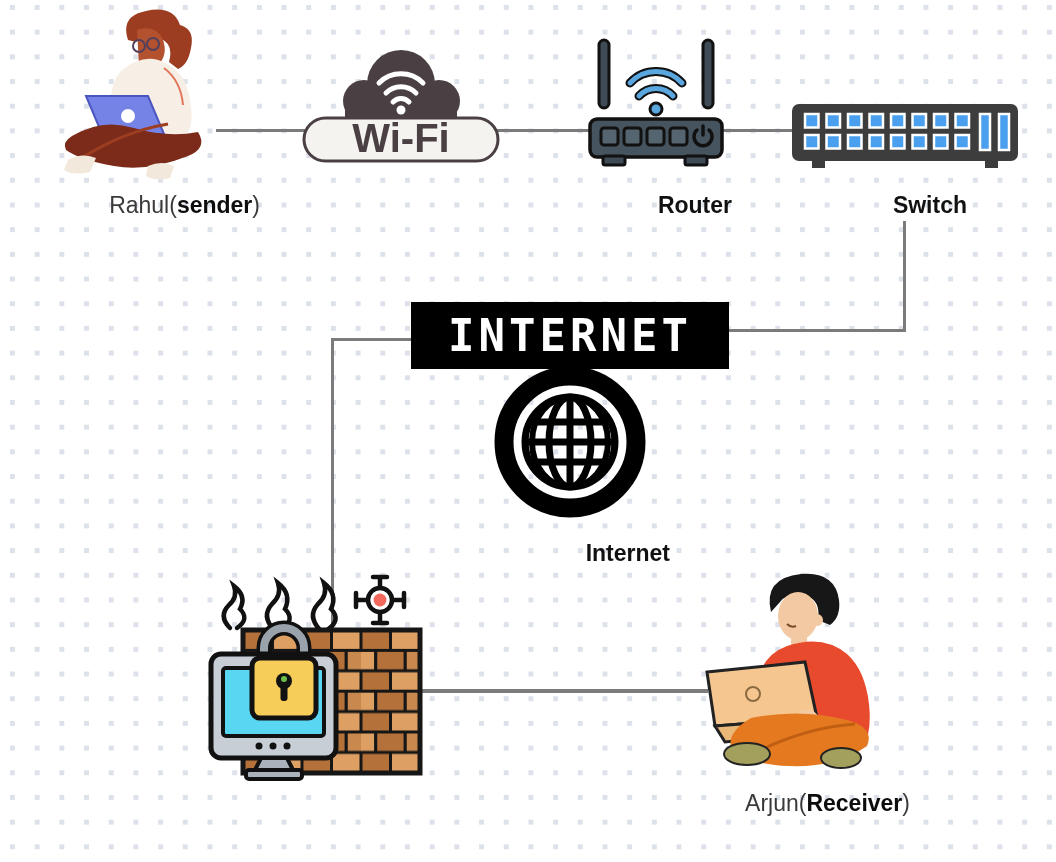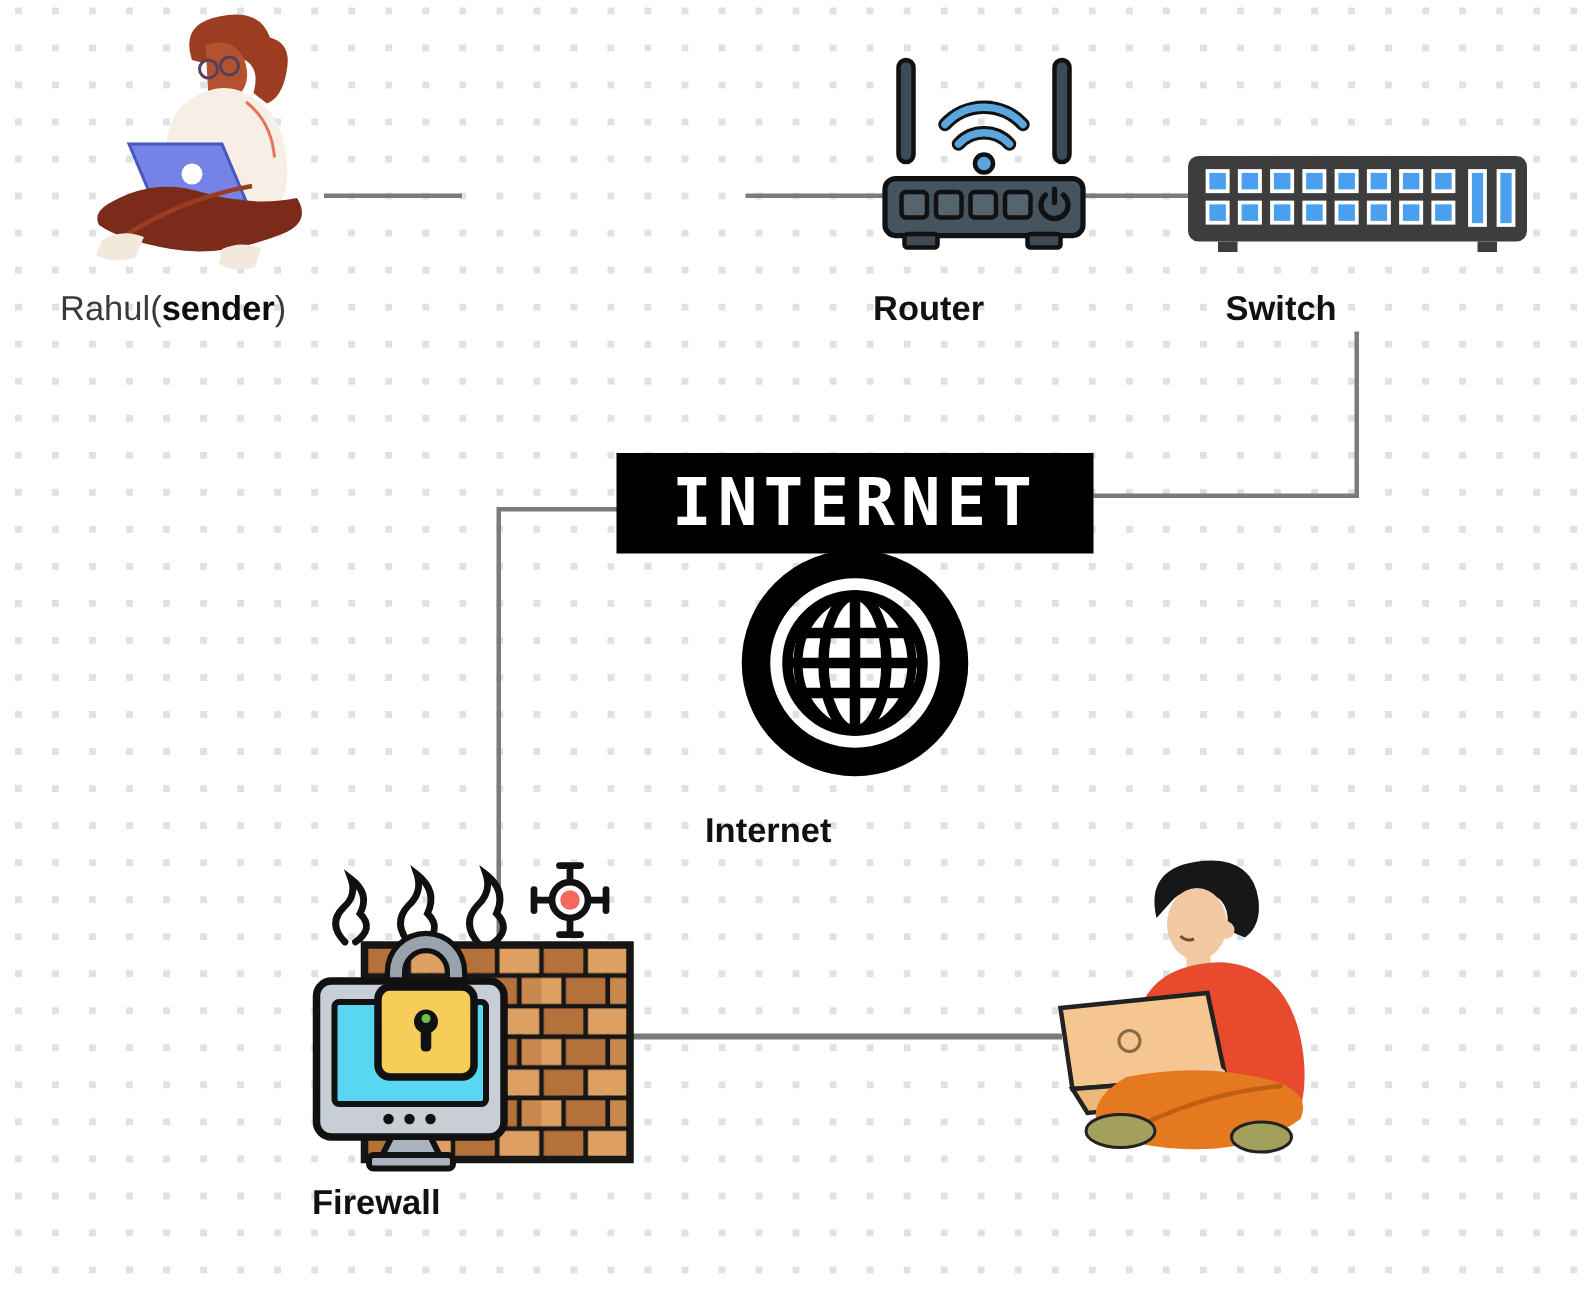--- a/index.html
+++ b/index.html
@@ -11,21 +11,21 @@
     background-size:24.7px 24.7px;
     background-position:10px 5px;
     overflow:hidden;
     font-family:"Liberation Sans", sans-serif;
   }
   .connector{position:absolute;background:#7b7b7b;z-index:1;}
   .node{position:absolute;z-index:2;}
   .node-label{
     position:absolute;z-index:3;
     font-size:23px;font-weight:700;color:#111;
-    text-align:left;white-space:pre;line-height:26px;
+    text-align:right;white-space:pre;line-height:26px;
   }
   .name-label{font-weight:400;color:#3a3a3a;}
   .name-label b{font-weight:700;color:#0d0d0d;}
   #internet-banner{
     position:absolute;left:411px;top:302px;width:318px;height:67px;
     background:#000;color:#fff;z-index:2;
     display:flex;align-items:center;justify-content:center;
     font-family:"DejaVu Sans Mono", monospace;
     font-size:44px;font-weight:700;letter-spacing:4px;
   }
@@ -57,20 +57,38 @@
       <path d="M36 90 L98 90 L114 128 L52 128 Z" fill="#7583e6" stroke="#4a55c0" stroke-width="2"></path>
       <circle cx="78" cy="110" r="7" fill="#ffffff"></circle>
       <path d="M52 128 L114 128 L110 135 L48 135 Z" fill="#4a55c0"></path>
       <path d="M22 130 q30 -18 62 -8 q34 10 64 4 q10 16 -10 24 q-40 16 -74 10 q-34 -6 -48 -16 q-4 -8 6 -14 z" fill="#7c2b1b"></path>
       <path d="M32 152 q40 -26 86 -34" stroke="#9c3d22" stroke-width="3" fill="none"></path>
       <path d="M18 154 q14 -8 28 -2 l-6 14 q-16 4 -26 -2 z" fill="#f3e8dc"></path>
       <path d="M98 160 q14 -6 26 0 l-4 12 q-14 4 -24 -2 z" fill="#f3e8dc"></path>
     </svg>
   </div>
 
+  <div class="node" style="left:300px;top:38px;width:202px;height:126px;">
+    <svg width="202" height="126" viewBox="0 0 202 126">
+      <g fill="#4a4043">
+        <circle cx="101" cy="46" r="34"></circle>
+        <circle cx="64" cy="63" r="21"></circle>
+        <circle cx="139" cy="63" r="21"></circle>
+        <rect x="45" y="56" width="112" height="26"></rect>
+      </g>
+      <g stroke="#ffffff" stroke-width="5" fill="none" stroke-linecap="round">
+        <path d="M79 45 a 31 31 0 0 1 44 0"></path>
+        <path d="M86 55 a 21 21 0 0 1 30 0"></path>
+        <path d="M93 64 a 11 11 0 0 1 16 0"></path>
+      </g>
+      <circle cx="101" cy="72" r="4.5" fill="#ffffff"></circle>
+      <rect x="4" y="80" width="194" height="43" rx="21.5" fill="#f4f3f0" stroke="#4a4043" stroke-width="3"></rect>
+      <text x="101" y="114" text-anchor="middle" font-size="40" font-weight="bold" fill="#4a4043">Wi-Fi</text>
+    </svg>
+  </div>
 
   <div class="node" style="left:586px;top:34px;width:140px;height:140px;">
     <svg width="140" height="140" viewBox="0 0 140 140">
       <g fill="#3e4a55" stroke="#111" stroke-width="3">
         <rect x="13" y="6" width="10" height="68" rx="5"></rect>
         <rect x="117" y="6" width="10" height="68" rx="5"></rect>
       </g>
       <g fill="none" stroke="#111" stroke-width="9" stroke-linecap="round">
         <path d="M44 49 a 35 35 0 0 1 52 0"></path>
         <path d="M53 62 a 23 23 0 0 1 34 0"></path>
@@ -190,21 +208,20 @@
         <circle cx="79" cy="178" r="3.5" fill="#111"></circle>
       <path d="M53 190 h26 l6 12 h-38 z" fill="#aab2bb" stroke="#111" stroke-width="4"></path>
       <rect x="38" y="202" width="56" height="9" rx="3" fill="#aab2bb" stroke="#111" stroke-width="4"></rect>
 
       <rect x="44" y="90" width="64" height="60" rx="8" fill="#f6cd58" stroke="#111" stroke-width="5"></rect>
       <circle cx="76" cy="113" r="8" fill="#111"></circle>
       <rect x="72.5" y="115" width="7" height="18" rx="3" fill="#111"></rect>
       <circle cx="76" cy="111" r="3" fill="#6cc04a"></circle>
     </svg>
   </div>
-  <div class="node-label" style="left:208px;top:788px;width:150px;">Firewall</div>
 
   <div class="node" style="left:655px;top:566px;width:240px;height:222px;">
     <svg width="240" height="222" viewBox="0 0 240 222">
       <path d="M116 46 q-8 -34 30 -38 q34 -3 38 26 q2 17 -9 25 l-12 -5 q3 -20 -12 -24 q-18 -5 -26 6 z" fill="#171717"></path>
       <ellipse cx="143" cy="50" rx="20" ry="24" fill="#f2c9a2"></ellipse>
       <circle cx="162" cy="54" r="6" fill="#f2c9a2"></circle>
       <path d="M132 58 q4 4 9 2" stroke="#7a4a2a" stroke-width="2" fill="none"></path>
       <rect x="136" y="70" width="16" height="14" fill="#f2c9a2"></rect>
       <path d="M102 152 q-8 -58 30 -72 q36 -12 60 8 q18 16 22 50 q3 28 -6 44 l-72 4 q-30 -10 -34 -34 z" fill="#e84a2e"></path>
       <path d="M116 112 q-24 10 -40 28" stroke="#e84a2e" stroke-width="18" fill="none" stroke-linecap="round"></path>
@@ -212,14 +229,15 @@
       <path d="M52 106 L150 96 L162 152 L60 160 Z" fill="#f5c690" stroke="#222" stroke-width="3"></path>
       <circle cx="98" cy="128" r="7" fill="none" stroke="#8a6a40" stroke-width="2"></circle>
       <path d="M60 160 L162 152 L176 166 L70 176 Z" fill="#eab878" stroke="#222" stroke-width="3"></path>
       <ellipse cx="152" cy="152" rx="11" ry="8" fill="#f2c9a2"></ellipse>
       <path d="M96 152 q50 -10 96 2 q28 8 20 26 q-30 22 -78 20 q-44 -2 -58 -18 q-4 -16 20 -30 z" fill="#e5791f"></path>
       <path d="M90 192 q55 -30 110 -34" stroke="#c05f12" stroke-width="3" fill="none"></path>
       <ellipse cx="92" cy="188" rx="23" ry="11" fill="#a3a05e" stroke="#222" stroke-width="2"></ellipse>
       <ellipse cx="186" cy="192" rx="20" ry="10" fill="#a3a05e" stroke="#222" stroke-width="2"></ellipse>
     </svg>
   </div>
+  <div class="node-label name-label" style="left:670px;top:790px;width:240px;"><span>Arjun(</span><b>Receiver</b><span>)</span></div>
 
 </div>
 
 </body></html>

